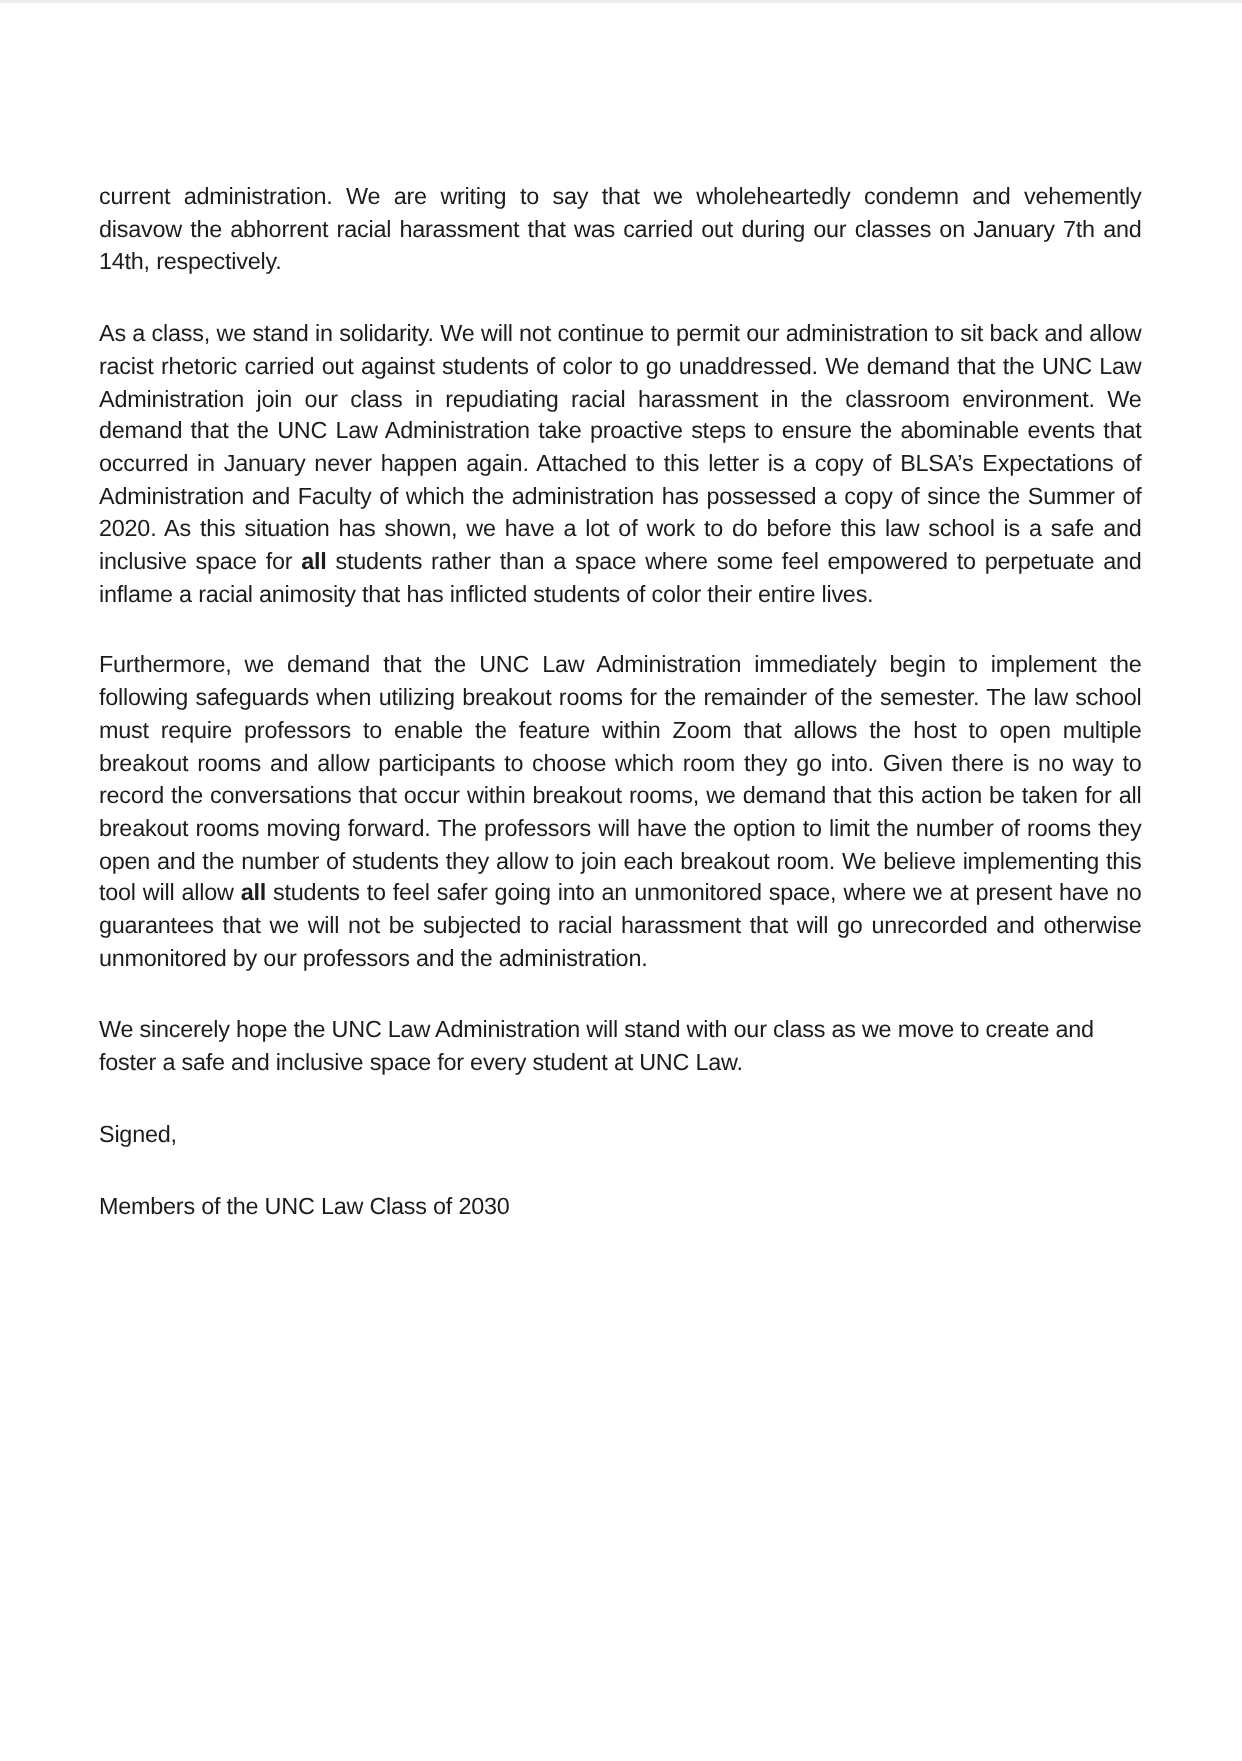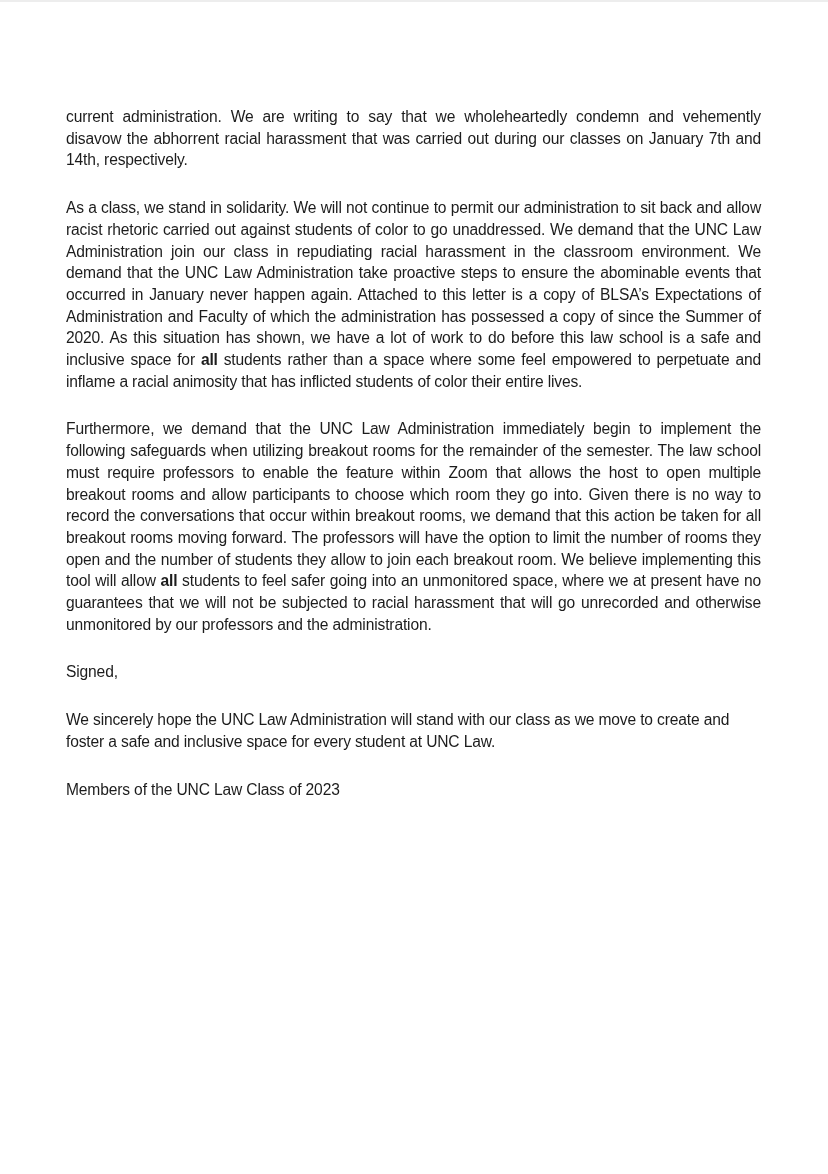--- a/index.html
+++ b/index.html
@@ -26,21 +26,21 @@
       top: 105px;
       left: 66px;
       width: 695px;
       font-family: "Liberation Sans", sans-serif;
       font-size: 15.6px;
       line-height: 21.7px;
       color: #1c1c1c;
       letter-spacing: -0.15px;
     }
     .para {
-      margin: 1px 0 26px 0;
+      margin: 16px 0 26px 0;
       text-align: justify;
     }
     .para.left {
       text-align: left;
     }
     .emph {
       font-weight: bold;
     }
   </style>
 </head>
@@ -55,23 +55,23 @@
 
   <p class="para">
     <span>As a class, we stand in solidarity. We will not continue to permit our administration to sit back and allow racist rhetoric carried out against students of color to go unaddressed. We demand that the UNC Law Administration join our class in repudiating racial harassment in the classroom environment. We demand that the UNC Law Administration take proactive steps to ensure the abominable events that occurred in January never happen again. Attached to this letter is a copy of BLSA’s Expectations of Administration and Faculty of which the administration has possessed a copy of since the Summer of 2020. As this situation has shown, we have a lot of work to do before this law school is a safe and inclusive space for </span><span class="emph">all</span><span> students rather than a space where some feel empowered to perpetuate and inflame a racial animosity that has inflicted students of color their entire lives.</span>
   </p>
 
   <p class="para">
     <span>Furthermore, we demand that the UNC Law Administration immediately begin to implement the following safeguards when utilizing breakout rooms for the remainder of the semester. The law school must require professors to enable the feature within Zoom that allows the host to open multiple breakout rooms and allow participants to choose which room they go into. Given there is no way to record the conversations that occur within breakout rooms, we demand that this action be taken for all breakout rooms moving forward. The professors will have the option to limit the number of rooms they open and the number of students they allow to join each breakout room. We believe implementing this tool will allow </span><span class="emph">all</span><span> students to feel safer going into an unmonitored space, where we at present have no guarantees that we will not be subjected to racial harassment that will go unrecorded and otherwise unmonitored by our professors and the administration.</span>
   </p>
 
   <p class="para left">
+    <span>We sincerely hope the UNC Law Administration will stand with our class as we move to create and foster a safe and inclusive space for every student at UNC Law.</span>
+  </p>
+
+  <p class="para left">
     <span>Signed,</span>
   </p>
 
   <p class="para left">
-    <span>We sincerely hope the UNC Law Administration will stand with our class as we move to create and foster a safe and inclusive space for every student at UNC Law.</span>
-  </p>
-
-  <p class="para left">
-    <span>Members of the UNC Law Class of 2023</span>
+    <span>Members of the UNC Law Class of 2030</span>
   </p>
 </div>
 
 </body></html>

